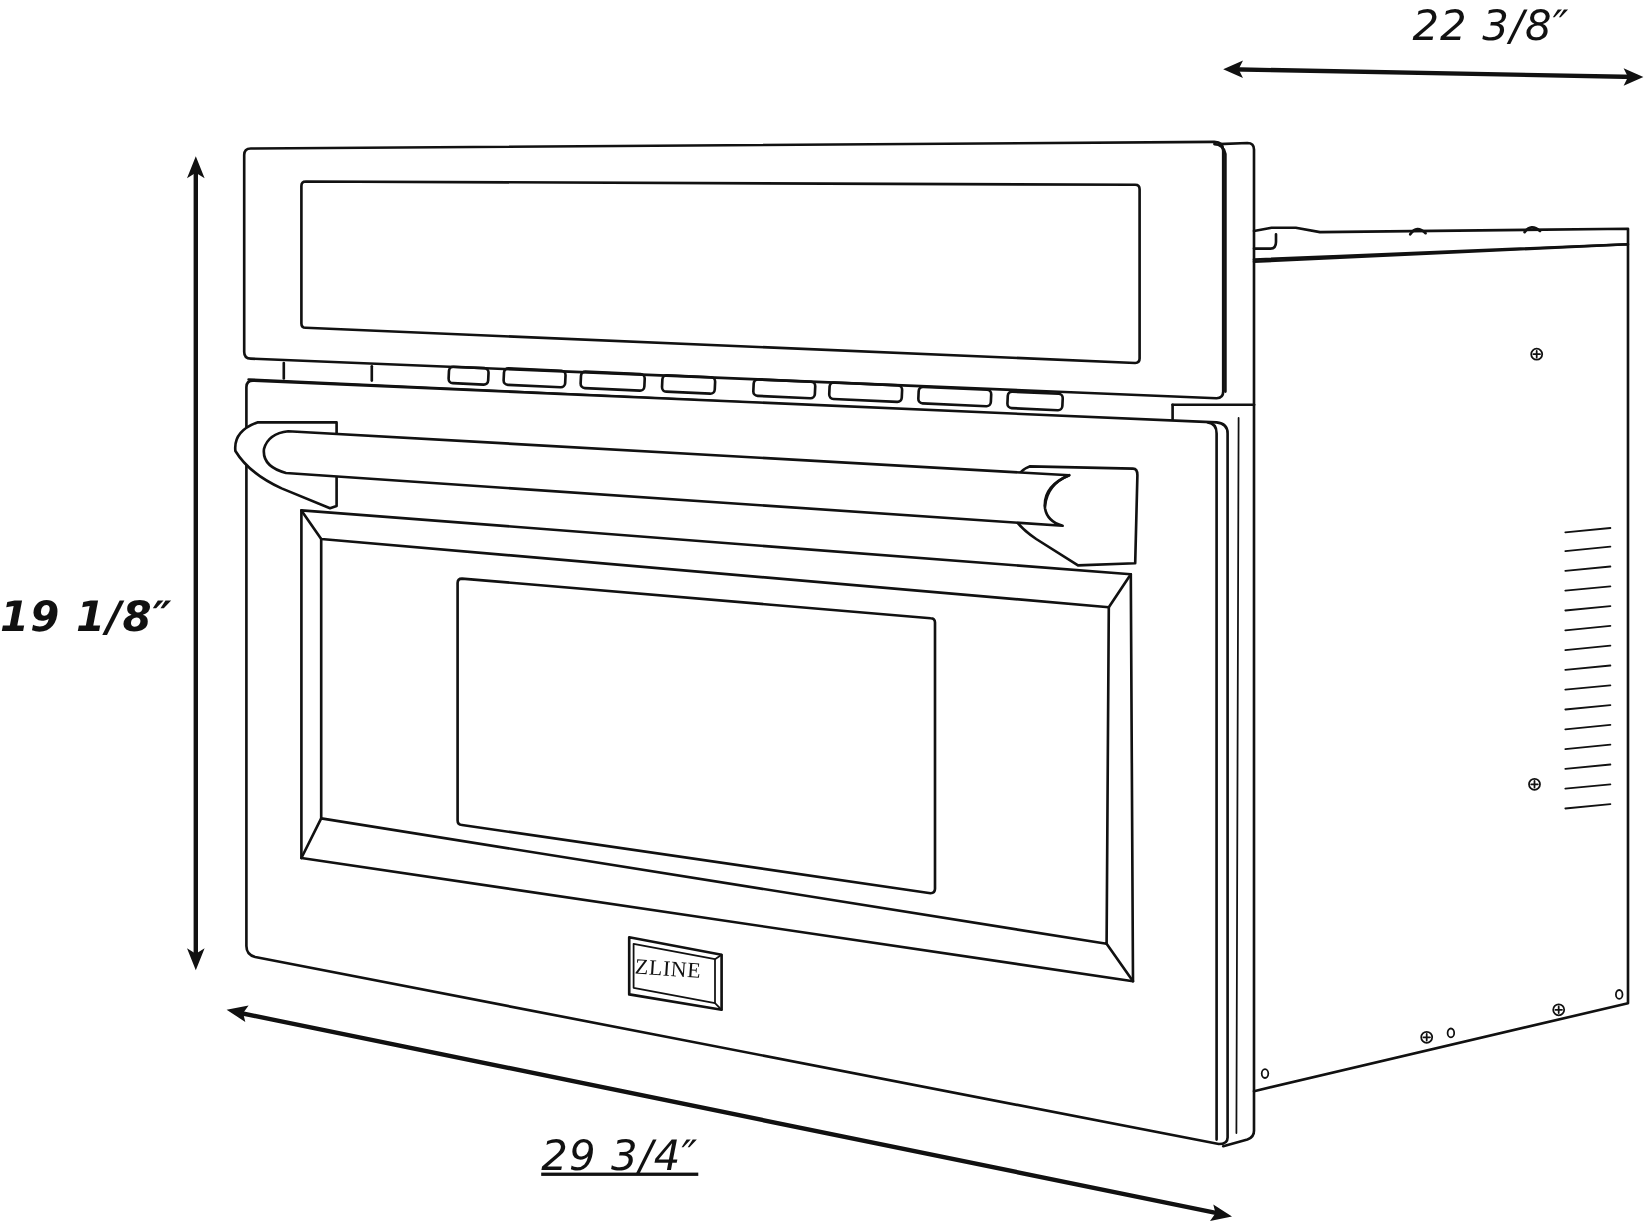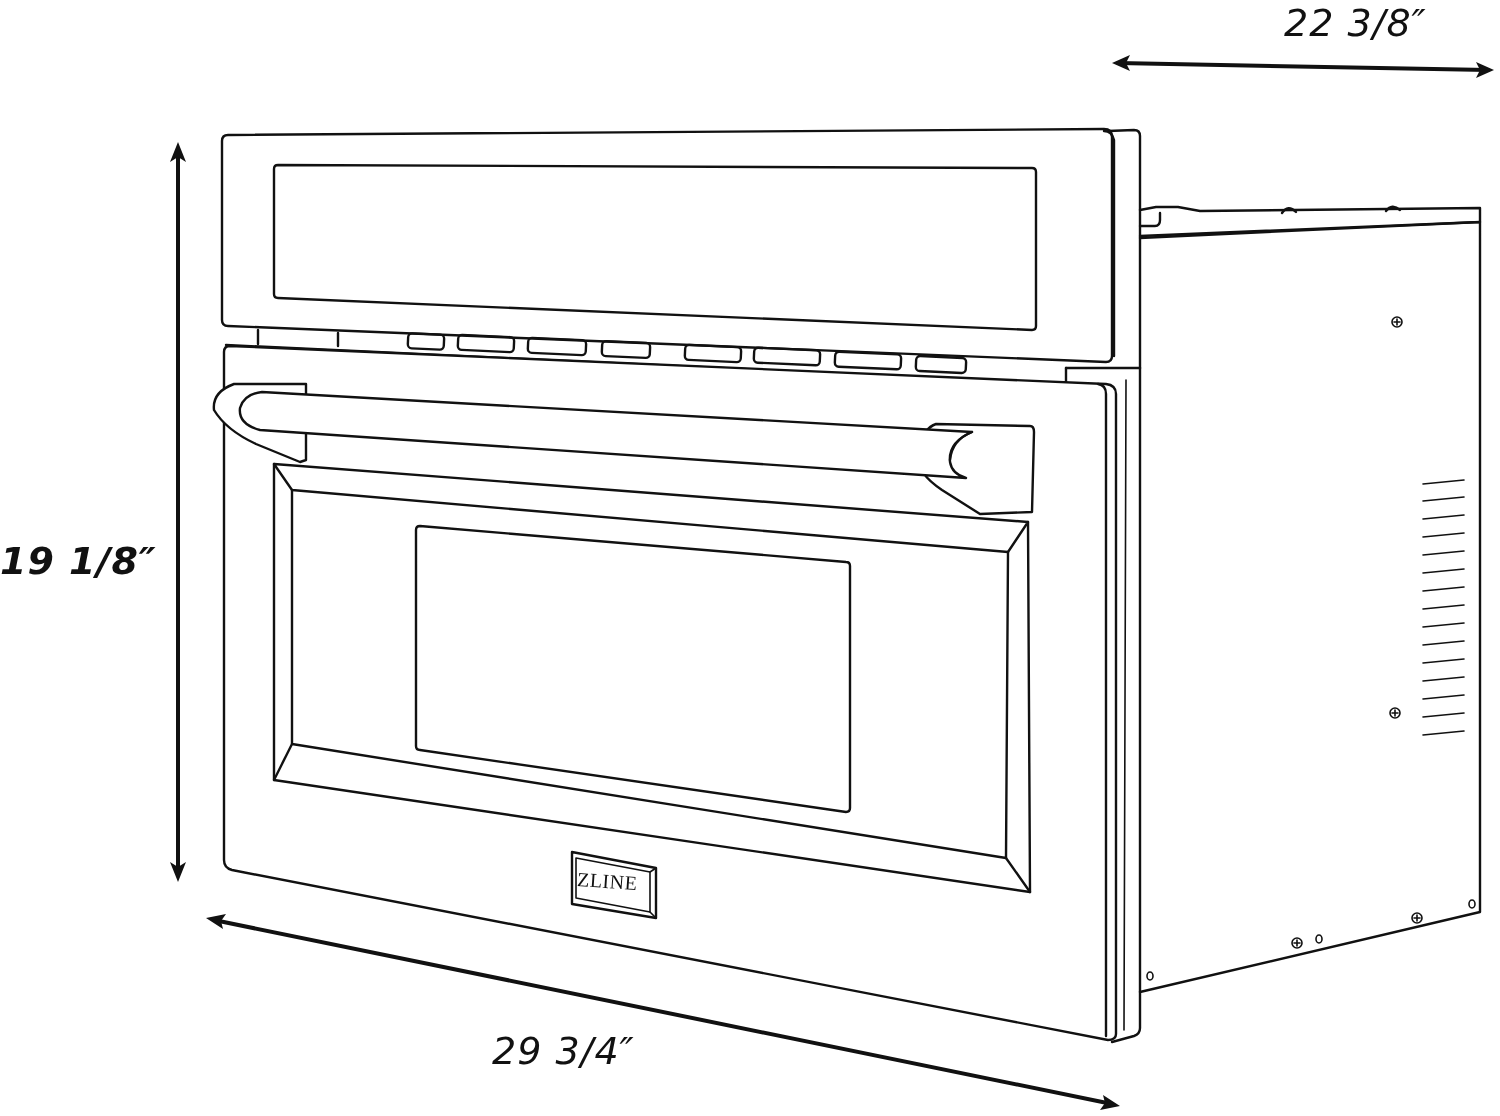--- a/index.html
+++ b/index.html
@@ -159,16 +159,16 @@
 
     <g>
       <path class="ln-thick" d="M214 920 L1112 1104"></path>
       <path d="M206 918 L226 914 L221 921 L223 929 Z" fill="#111"></path>
       <path d="M1120 1106 L1100 1110 L1105 1103 L1103 1095 Z" fill="#111"></path>
     </g>
   </svg>
 
   <div class="dim-label" style="left:1264px; top:4px;margin-left:20px;">22 3/8″</div>
   <div class="dim-label" style="left:0px; top:542px;font-weight:bold;">19 1/8″</div>
-  <div class="dim-label" style="left:492px; top:1032px;">29 3/4″</div>
+  <div class="dim-label" style="left:492px; top:1032px;text-decoration:underline;">29 3/4″</div>
 
   <div class="brand" style="left:578px; top:868px;">ZLINE</div>
 </div>
 
 </body></html>

